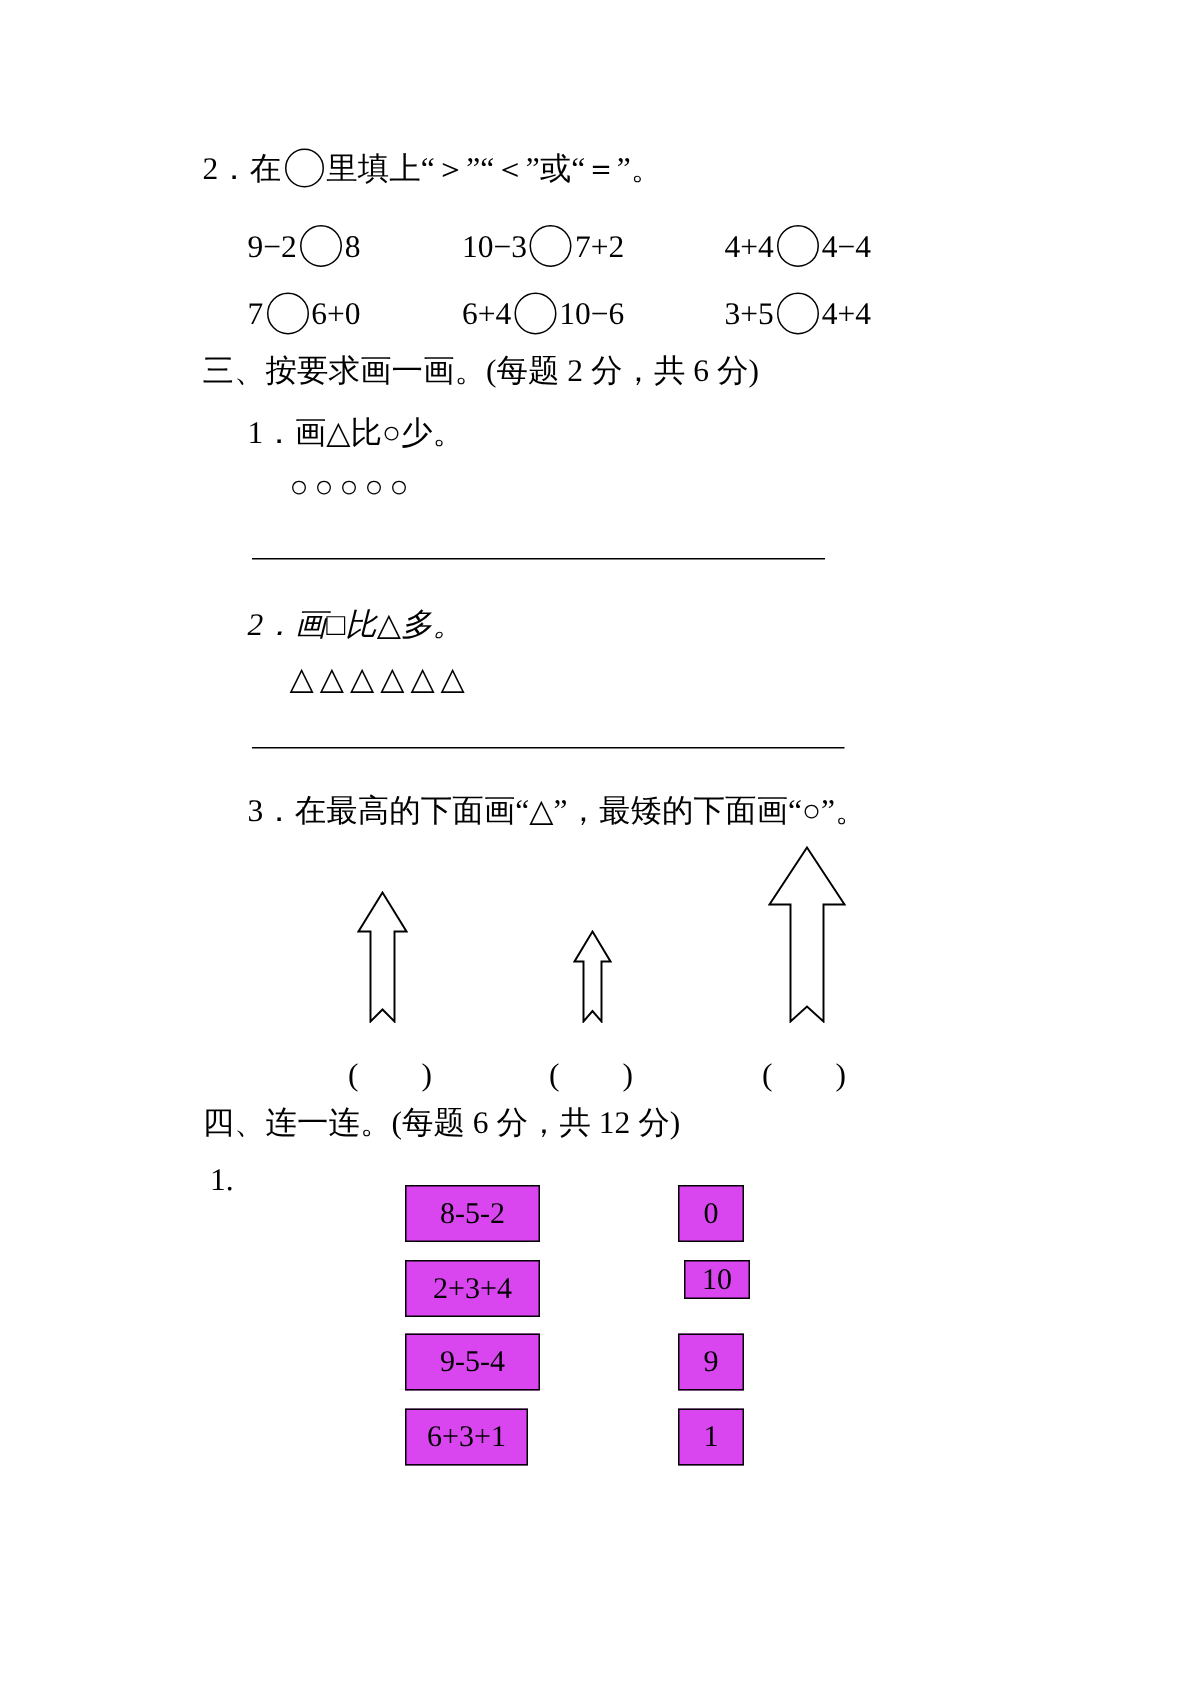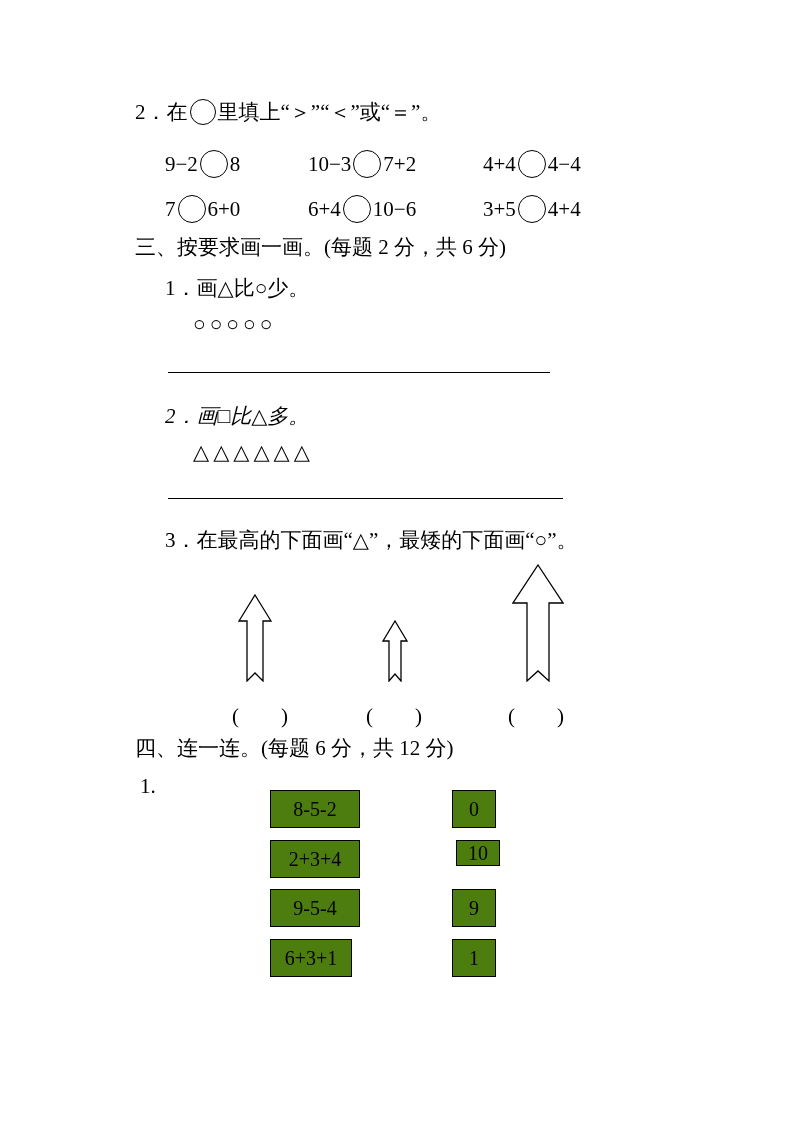--- a/index.html
+++ b/index.html
@@ -33,21 +33,21 @@
     height: 1px;
   }
   .shapes-row { letter-spacing: 4px; font-size: 21px; }
   .bracket { font-size: 21px; }
   .boxed {
     border: 1.2px solid #000;
     display: flex;
     align-items: center;
     justify-content: center;
     font-size: 20px;
-    background: #4d7c0f;
+    background: #d946ef;
     box-sizing: border-box;
   }
   .arrow-svg { display: block; }
 </style>
 </head>
 <body>
 
 <div class="page">
 
   <div class="abs heading-line" style="left:135px; top:98px;">

